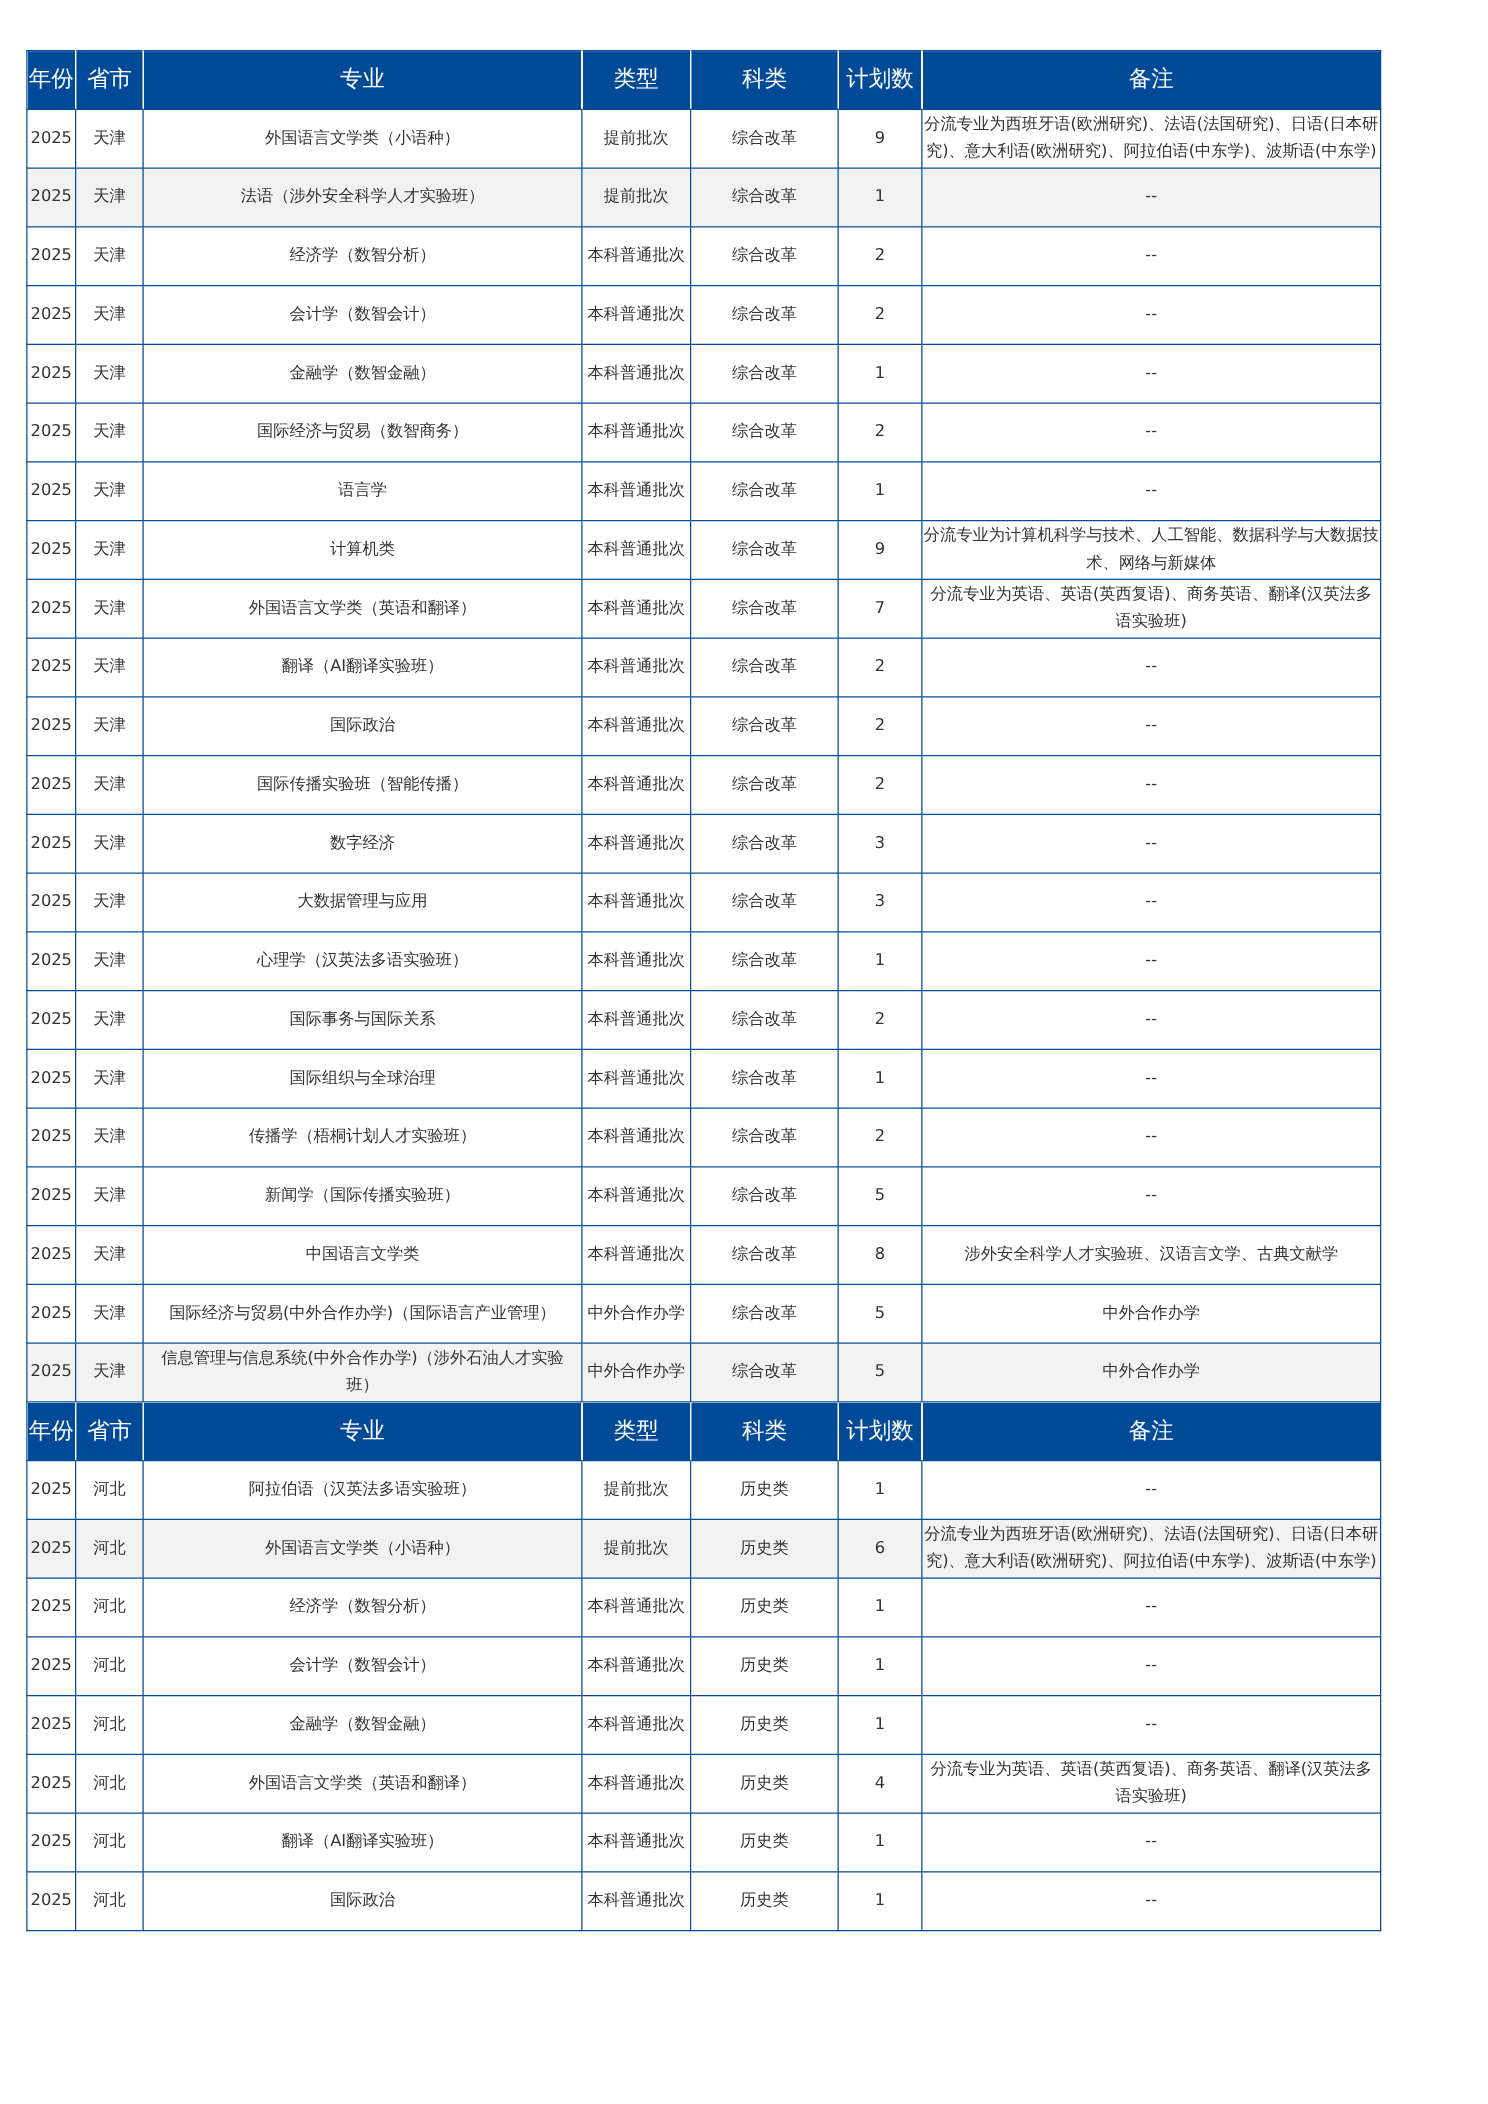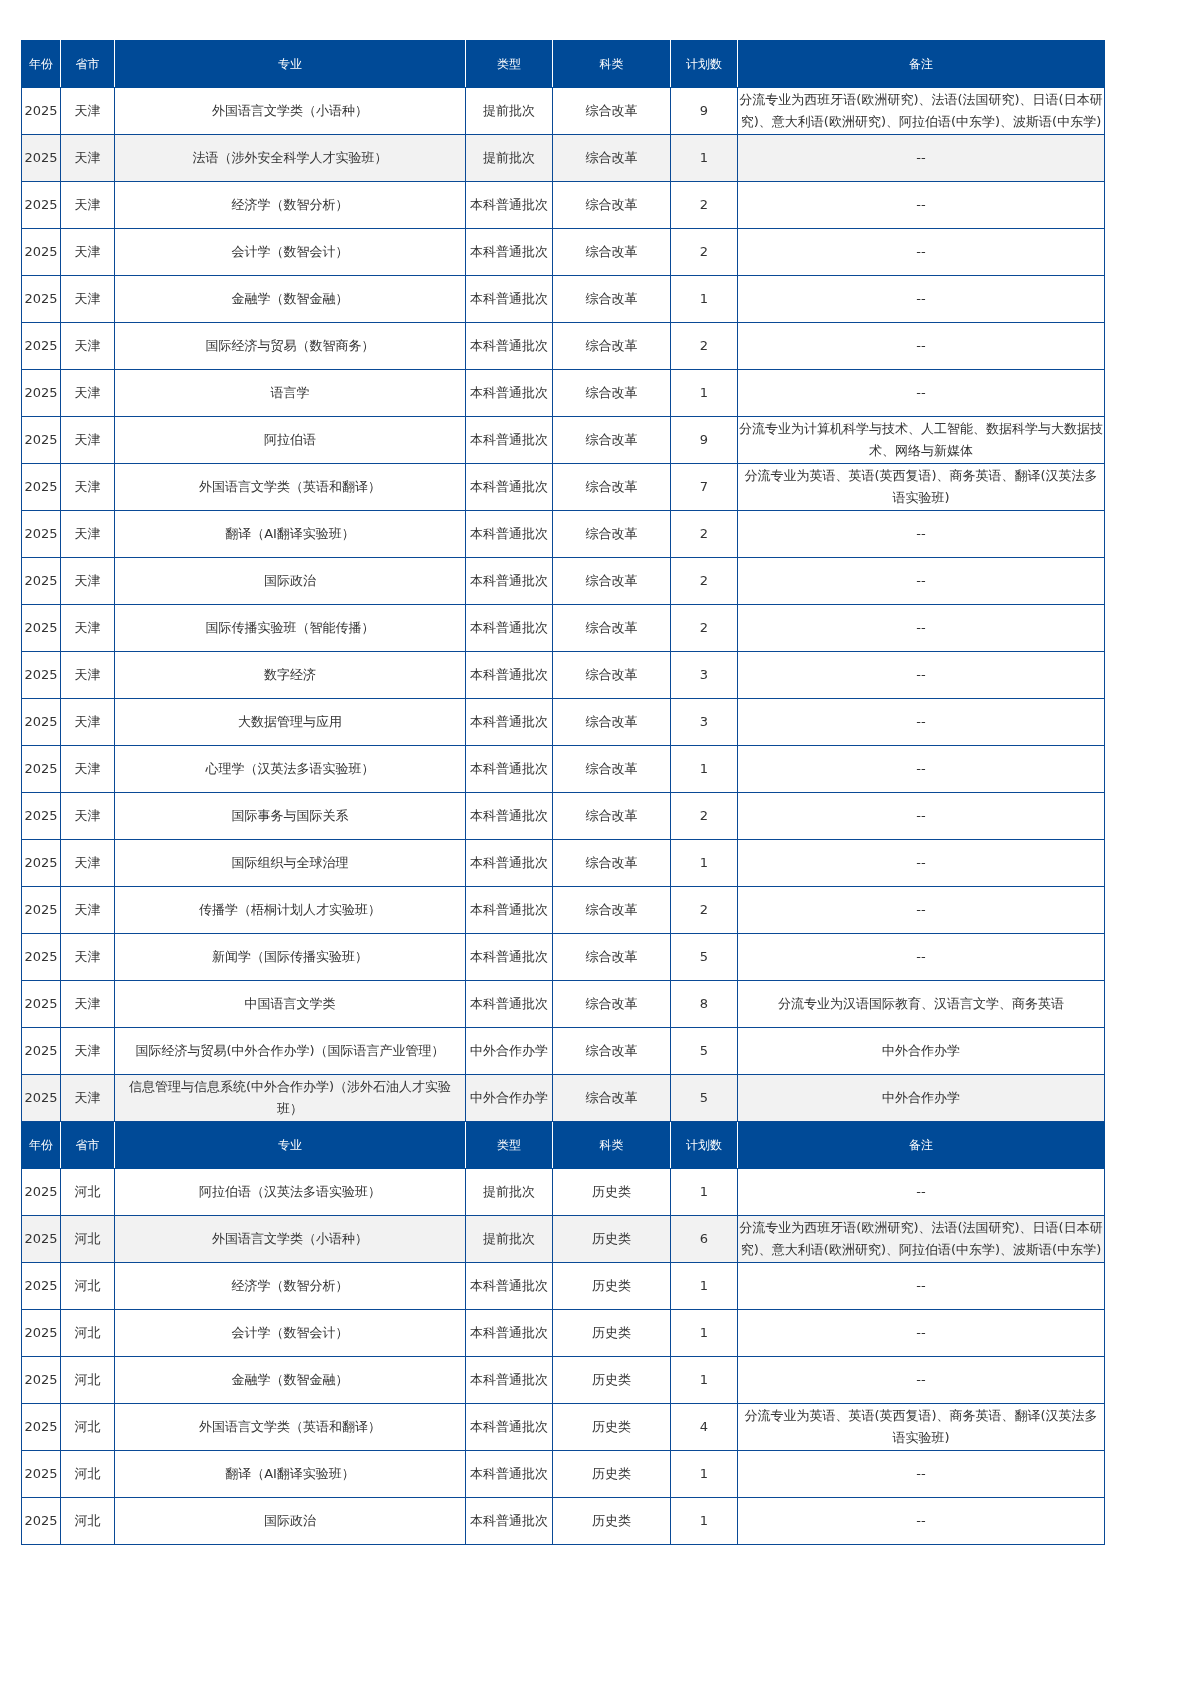--- a/index.html
+++ b/index.html
@@ -7,21 +7,21 @@
   .wrap { position: absolute; left: 21px; top: 40px; width: 1083px; }
   table.plan { border-collapse: collapse; width: 1083px; table-layout: fixed; }
   table.plan td, table.plan th {
     border: 1px solid #0a4a96;
     text-align: center; vertical-align: middle;
     font-size: 13px; color: #333333; line-height: 22px;
     padding: 0 1px; height: 46px; overflow: hidden;
     font-weight: normal;
   }
   table.plan tr.head th {
-    background: #004a97; color: #ffffff; font-size: 12px;
+    background: #004a97; color: #ffffff; font-size: 18px;
     border-color: #ffffff; border-top-color: #004a97; border-bottom-color: #004a97;
   }
   table.plan tr.head th:first-child { border-left-color: #004a97; }
   table.plan tr.head th:last-child { border-right-color: #004a97; }
   table.plan tr.alt td { background: #f2f2f2; }
   td.note { font-size: 12.5px; line-height: 22px; }
   col.c-year { width: 39px; } col.c-prov { width: 54px; } col.c-major { width: 351px; }
   col.c-type { width: 87px; } col.c-cat { width: 118px; } col.c-num { width: 67px; } col.c-note { width: 367px; }
 </style>
 </head>
@@ -107,21 +107,21 @@
     <td>天津</td>
     <td>语言学</td>
     <td>本科普通批次</td>
     <td>综合改革</td>
     <td>1</td>
     <td class="note">--</td>
   </tr>
         <tr>
     <td>2025</td>
     <td>天津</td>
-    <td>阿拉伯语</td>
+    <td>计算机类</td>
     <td>本科普通批次</td>
     <td>综合改革</td>
     <td>9</td>
     <td class="note">分流专业为计算机科学与技术、人工智能、数据科学与大数据技术、网络与新媒体</td>
   </tr>
         <tr>
     <td>2025</td>
     <td>天津</td>
     <td>外国语言文学类（英语和翻译）</td>
     <td>本科普通批次</td>
@@ -219,21 +219,21 @@
     <td>5</td>
     <td class="note">--</td>
   </tr>
         <tr>
     <td>2025</td>
     <td>天津</td>
     <td>中国语言文学类</td>
     <td>本科普通批次</td>
     <td>综合改革</td>
     <td>8</td>
-    <td class="note">分流专业为汉语国际教育、汉语言文学、商务英语</td>
+    <td class="note">涉外安全科学人才实验班、汉语言文学、古典文献学</td>
   </tr>
         <tr>
     <td>2025</td>
     <td>天津</td>
     <td>国际经济与贸易(中外合作办学)（国际语言产业管理）</td>
     <td>中外合作办学</td>
     <td>综合改革</td>
     <td>5</td>
     <td class="note">中外合作办学</td>
   </tr>

